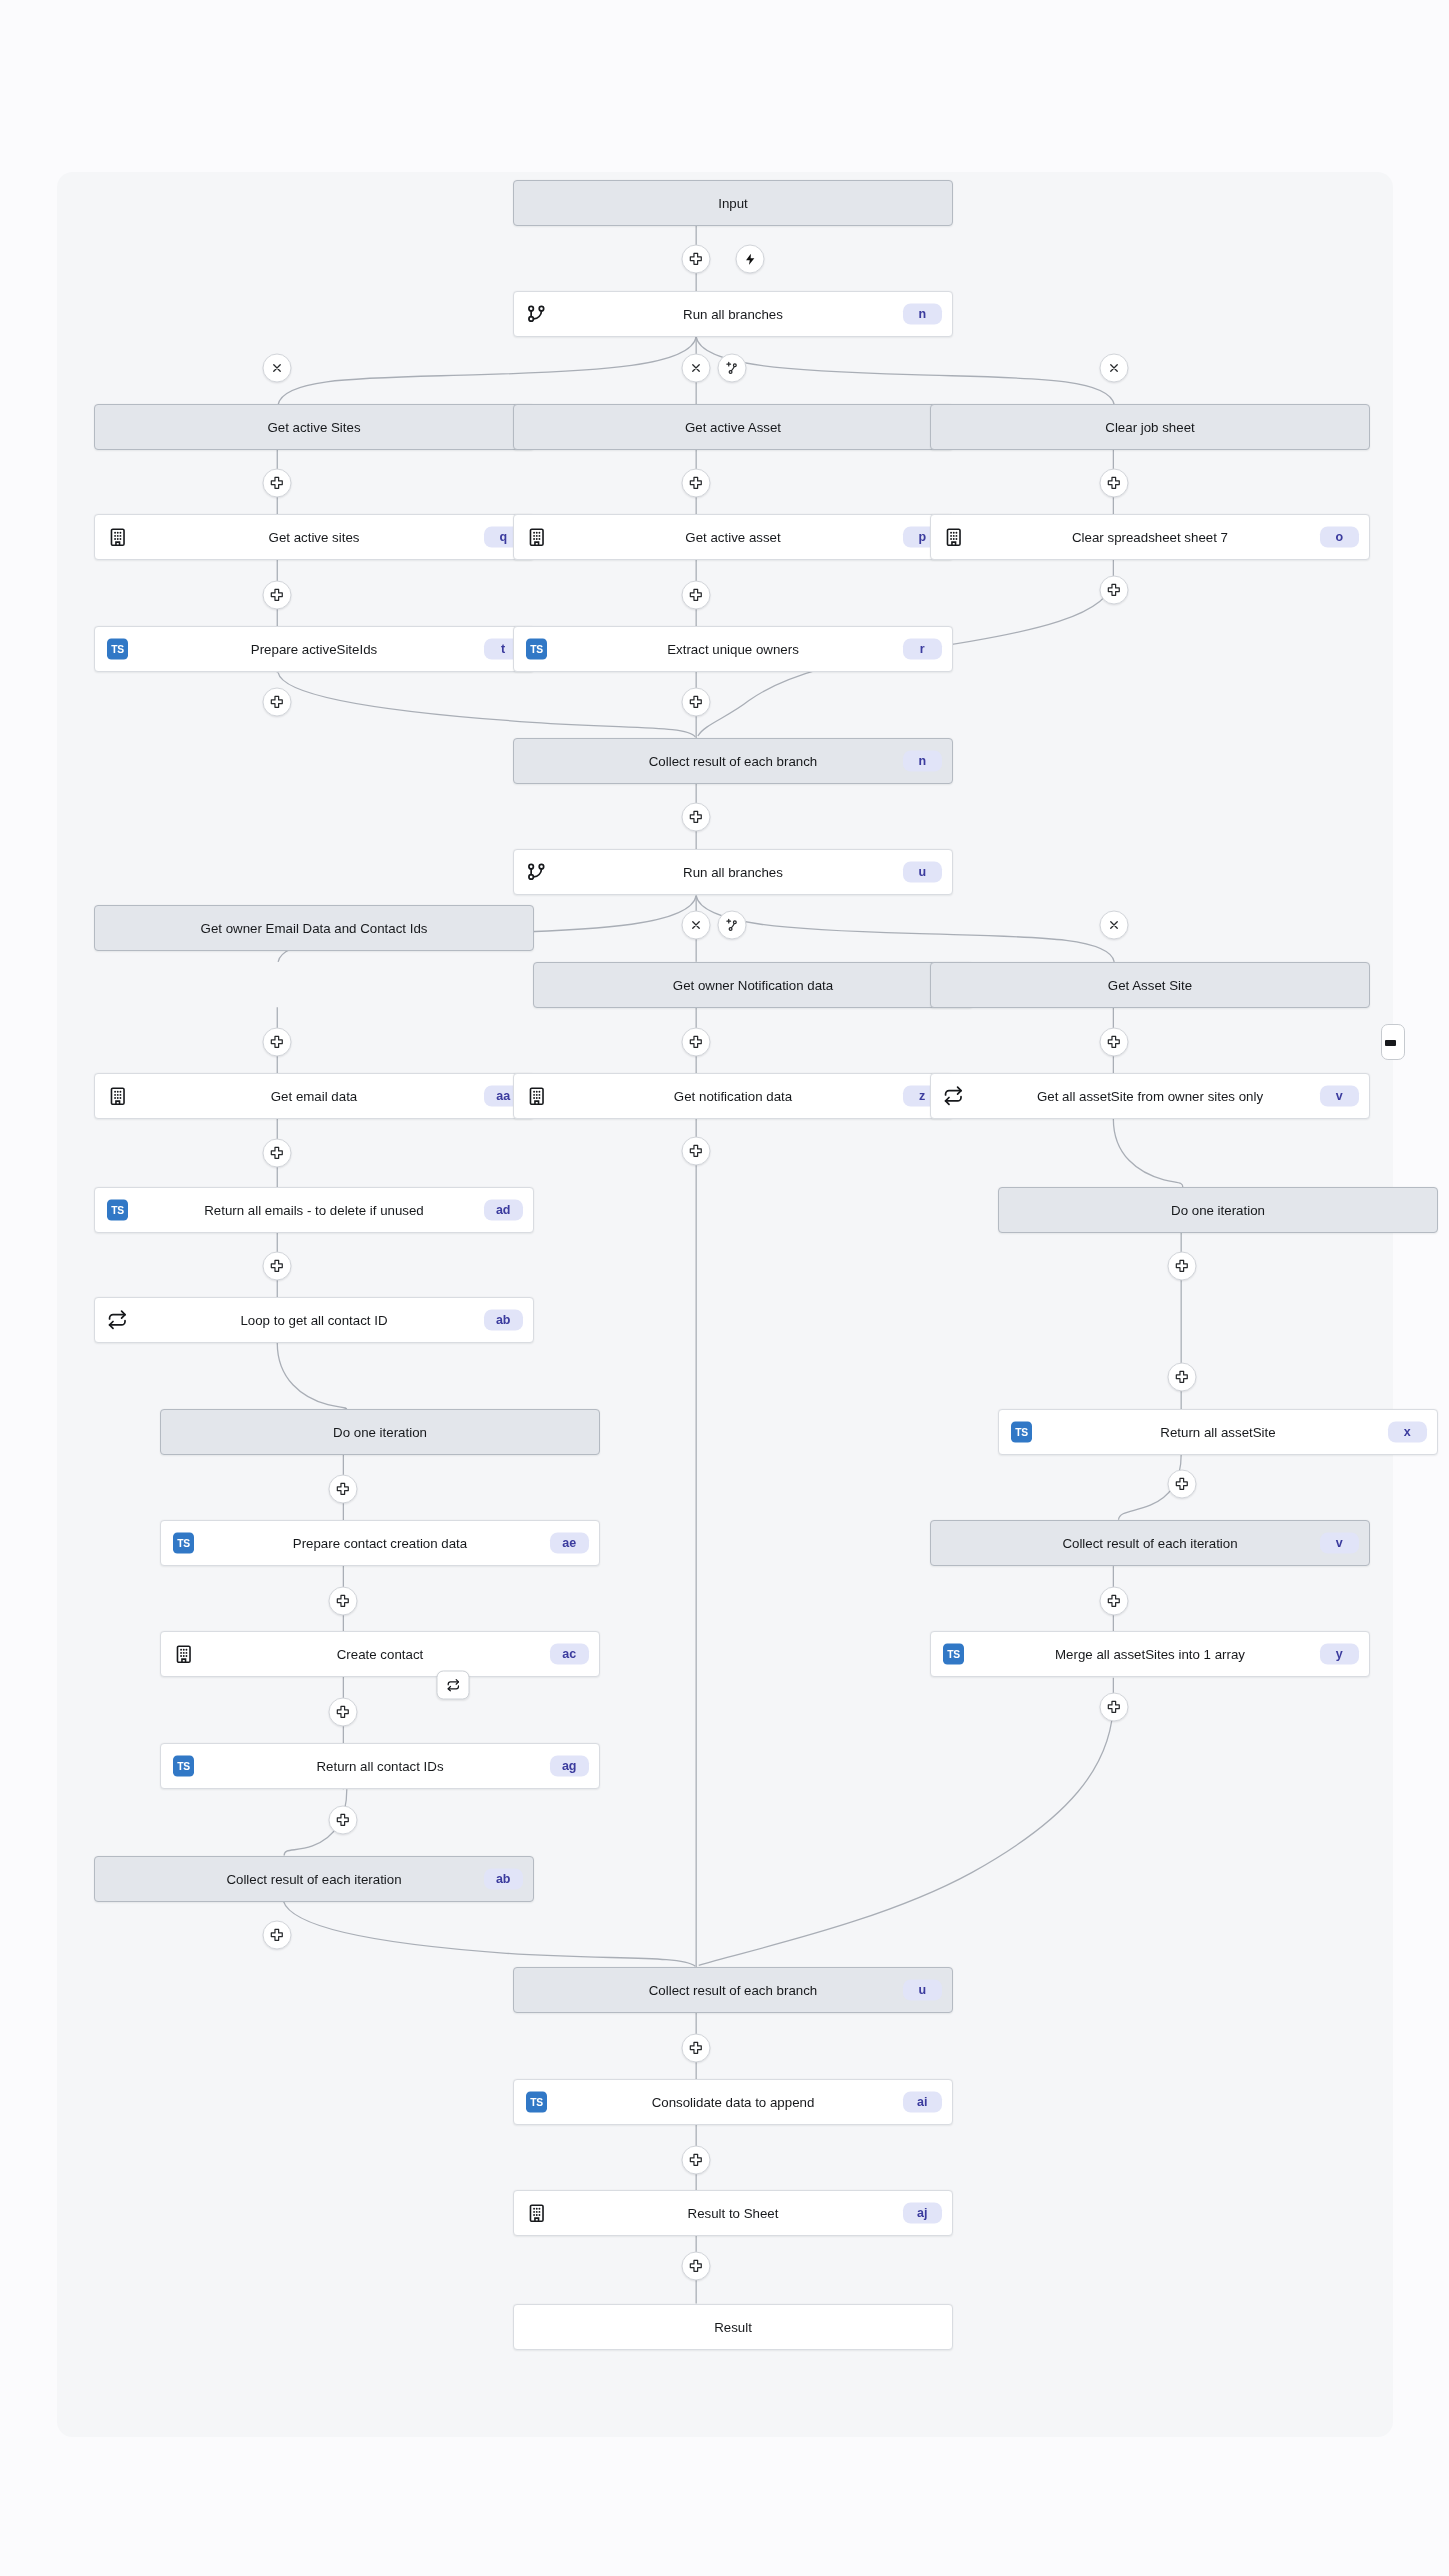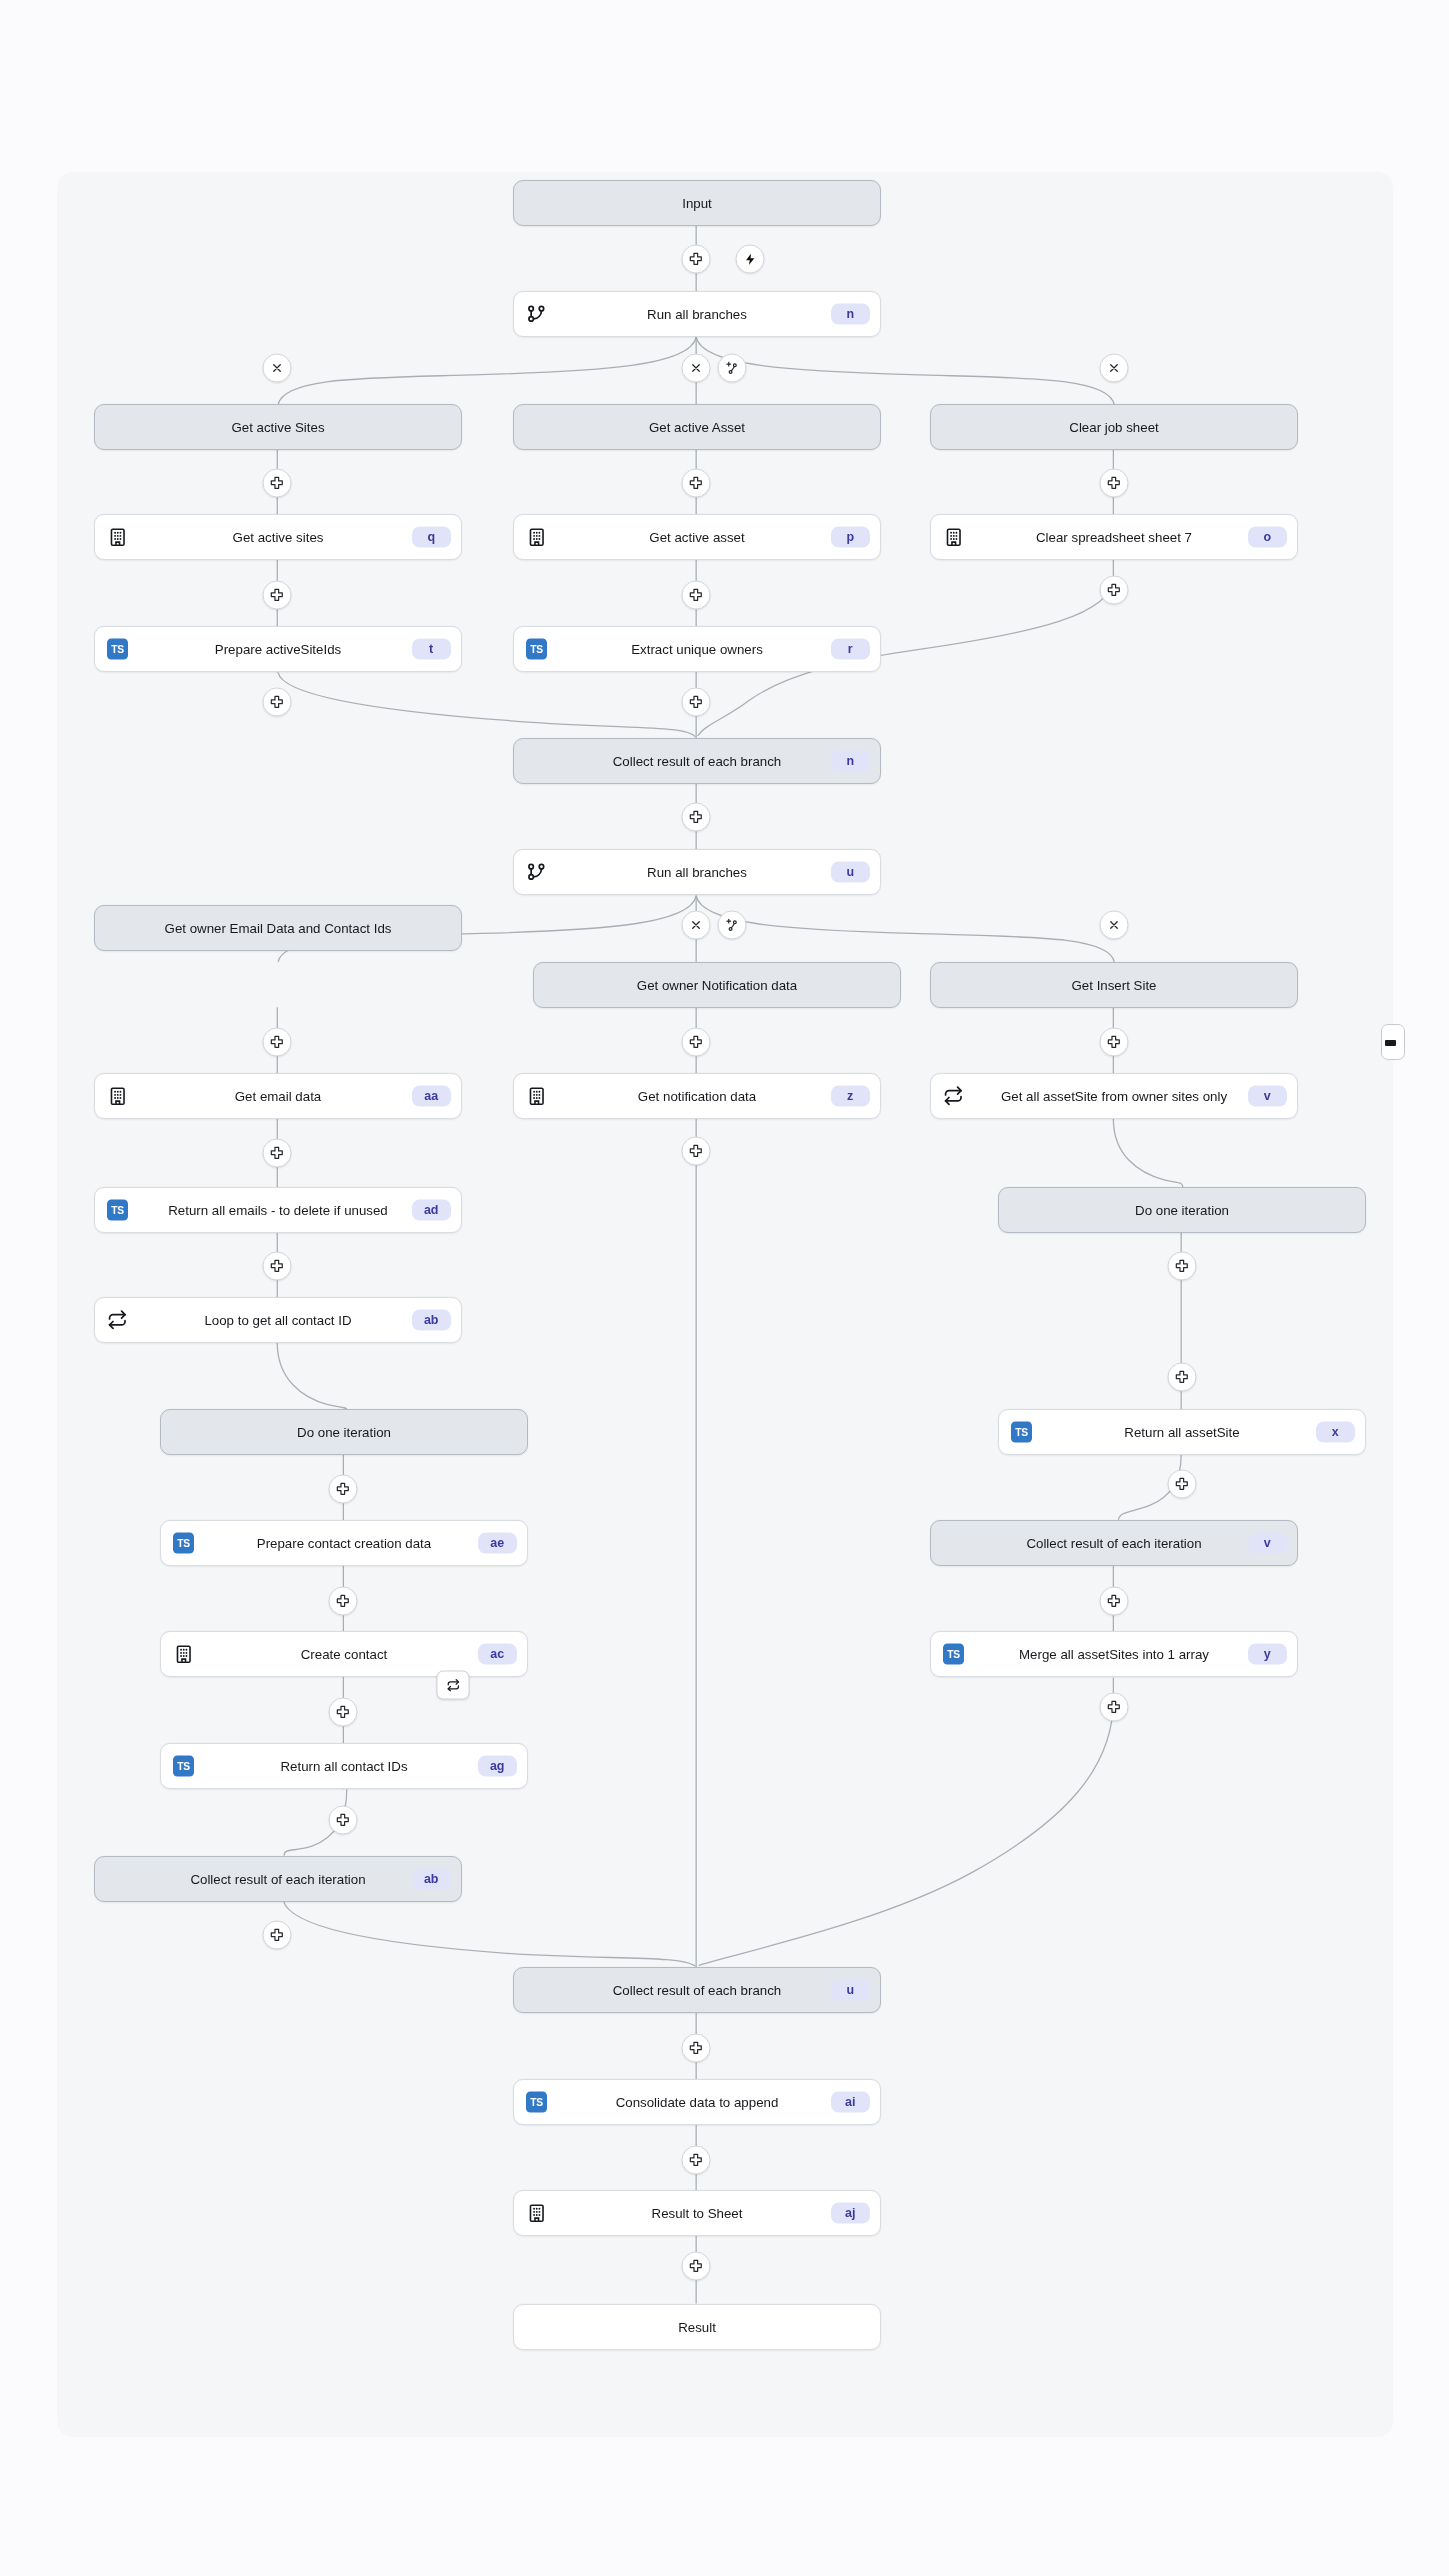--- a/index.html
+++ b/index.html
@@ -2,22 +2,22 @@
 <html style="font-size:13.7px"><head>
 <meta charset="utf-8">
 <style>
   html,body{margin:0;padding:0;background:#fbfbfd;}
   body{font-family:"Liberation Sans", sans-serif;}
   #stage{position:relative;width:1449px;height:2576px;overflow:hidden;background:#fbfbfd;}
   #canvas{position:absolute;left:57px;top:172px;width:1336px;height:2265px;background:#f5f6f8;border-radius:15.5px;}
   #edges{position:absolute;left:0;top:0;width:1449px;height:2576px;pointer-events:none;}
   #edges path{stroke:#a9aeb6;stroke-width:1.5;fill:none;}
 
-  .node{position:absolute;width:368px;height:46px;background:#ffffff;border:0.9px solid #d9dce1;
-        border-radius:10px;box-shadow:0 0.9px 1.7px rgba(20,24,31,.07);box-sizing:border-box;}
+  .node{position:absolute;width:440px;height:46px;background:#ffffff;border:0.9px solid #d9dce1;
+        border-radius:4px;box-shadow:0 0.9px 1.7px rgba(20,24,31,.07);box-sizing:border-box;}
   .node.header{background:#e3e6eb;border-color:#b4bac2;}
   .nlabel{position:absolute;inset:0;display:flex;align-items:center;justify-content:center;
           font-size:13.3px;font-weight:500;color:#17191c;white-space:nowrap;}
   .nicon{position:absolute;left:11px;top:50%;transform:translateY(-50%);width:23px;height:23px;
          display:flex;align-items:center;justify-content:center;}
   .ts-ic{width:21.5px;height:21.5px;background:#3178c6;border-radius:4.3px;color:#fff;font-weight:700;
          font-size:10.3px;display:flex;align-items:center;justify-content:center;letter-spacing:-0.3px;}
   .nbadge{position:absolute;right:10.3px;top:50%;transform:translateY(-50%);background:#e1e4f8;color:#3b3b9e;
           font-weight:700;font-size:12.5px;min-width:39px;padding:3.4px 8.6px;box-sizing:border-box;
           text-align:center;border-radius:7.7px;}
@@ -272,21 +272,21 @@
       </svg>
   </div>
 
   <div class="node header" style="left:94px;top:905px">
     <span class="nlabel">Get owner Email Data and Contact Ids</span>
   </div>
   <div class="node header" style="left:533px;top:962px">
     <span class="nlabel">Get owner Notification data</span>
   </div>
   <div class="node header" style="left:930px;top:962px">
-    <span class="nlabel">Get Insert Site</span>
+    <span class="nlabel">Get Asset Site</span>
   </div>
 
   <div class="port" style="left:277px;top:1042px">
       <svg width="14.6" height="14.6" viewBox="0 0 24 24">
         <path d="M9 3h6v6h6v6h-6v6H9v-6H3V9h6z" fill="#fff" stroke="#26282b" stroke-width="2" stroke-linejoin="round"></path>
       </svg>
     </div>
   <div class="port" style="left:696px;top:1042px">
       <svg width="14.6" height="14.6" viewBox="0 0 24 24">
         <path d="M9 3h6v6h6v6h-6v6H9v-6H3V9h6z" fill="#fff" stroke="#26282b" stroke-width="2" stroke-linejoin="round"></path>

